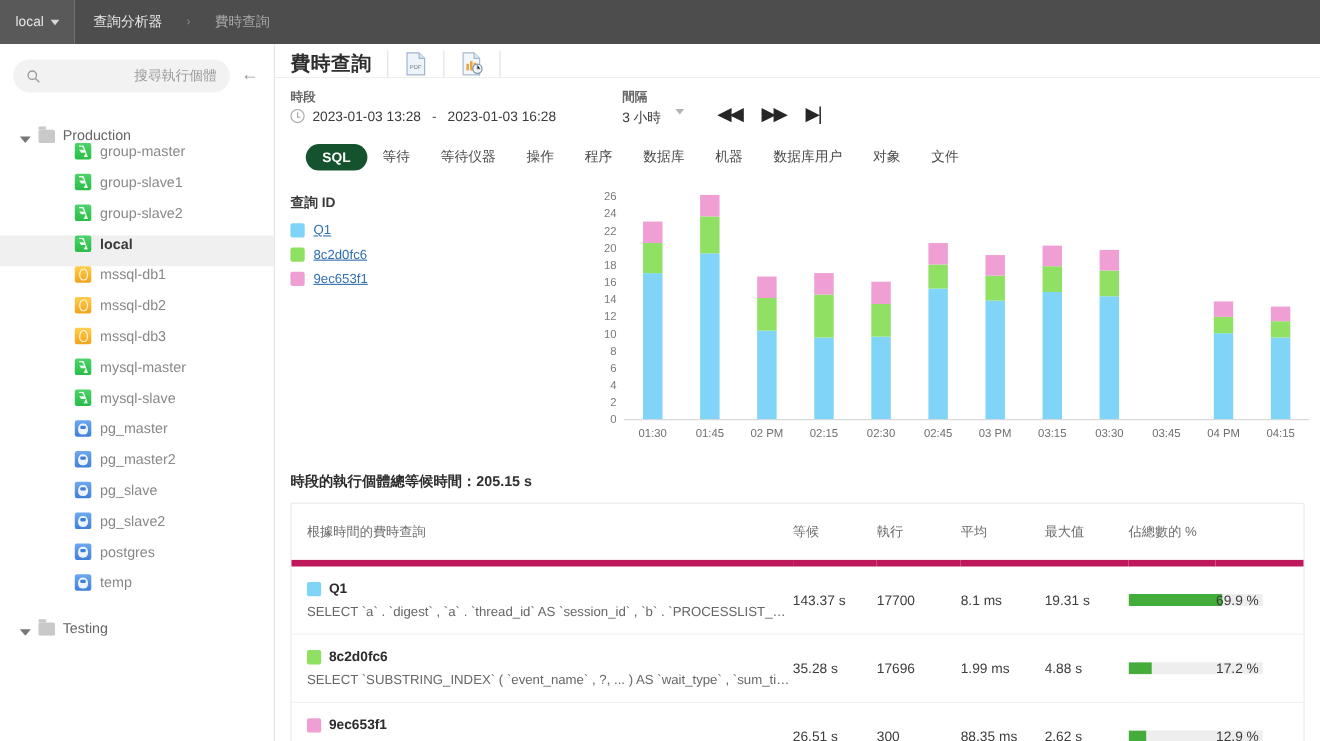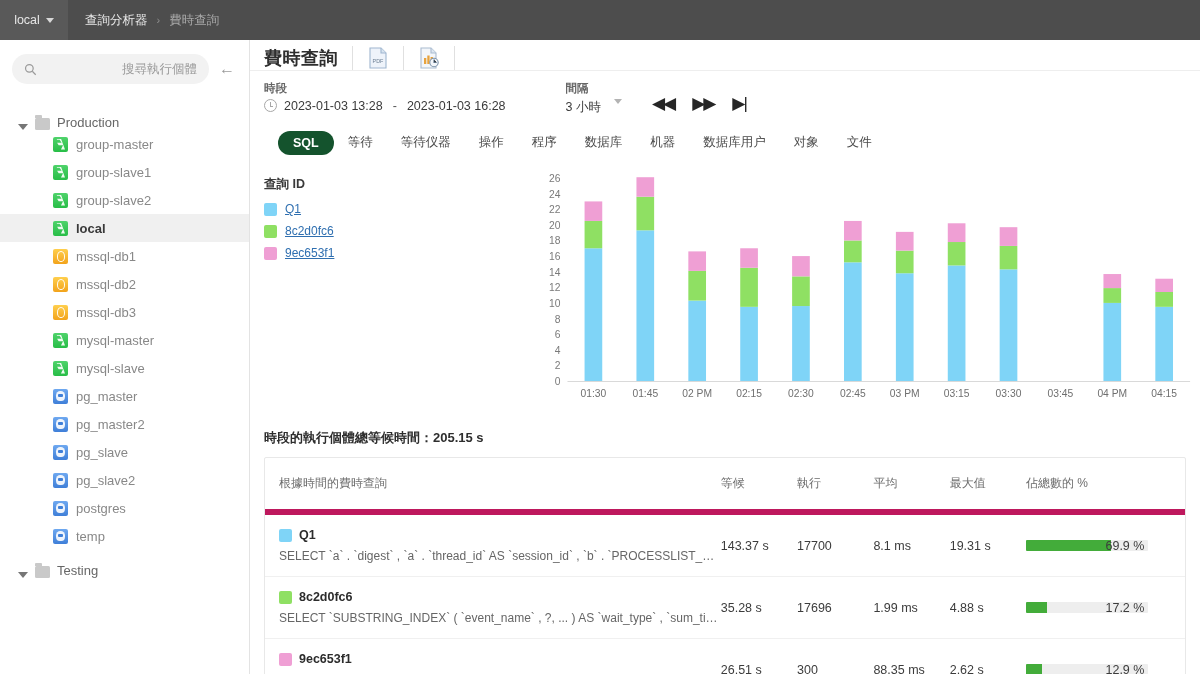--- a/index.html
+++ b/index.html
@@ -19,21 +19,21 @@
     justify-content: center; gap: 6px; color: #e6e6e6; font-size: 12.5px;
     cursor: pointer;
   }
   .caret-down {
     width: 0; height: 0; border-left: 4.5px solid transparent;
     border-right: 4.5px solid transparent; border-top: 5px solid #d8d8d8;
     display: inline-block;
   }
   .topbar-right {
     flex: 1; background: #4d4d4d; display: flex; align-items: center;
-    padding-left: 17px; gap: 9px; font-size: 12.5px;
+    padding-left: 17px; gap: 22px; font-size: 12.5px;
   }
   .crumb-active { color: #e9e9e9; cursor: pointer; }
   .crumb-sep { color: #8e8e8e; font-size: 11px; }
   .crumb-current { color: #a8a8a8; }
 
   
   .body-split { flex: 1; display: flex; min-height: 0; }
 
   
   .sidebar {
@@ -60,22 +60,22 @@
     border-right: 5px solid transparent; border-top: 6px solid #767676;
   }
   .folder-ic {
     width: 15px; height: 12px; background: #c9c9c9; border-radius: 1.5px; position: relative;
   }
   .folder-ic::before {
     content: ""; position: absolute; top: -3px; left: 0; width: 7px; height: 3px;
     background: #c9c9c9; border-radius: 1px 1px 0 0;
   }
   .tree-item {
-    display: flex; align-items: center; gap: 8px; height: 28px;
-    padding-left: 53px; color: #888; cursor: pointer;
+    display: flex; align-items: flex-start; gap: 8px; height: 28px;
+    padding-left: 68px; color: #888; cursor: pointer;
   }
   .tree-item.selected { background: #f0f0f0; color: #3a3a3a; font-weight: bold; }
   .db-ic { width: 15px; height: 15px; border-radius: 2px; flex: 0 0 15px; position: relative; overflow: hidden; }
   .db-ic.mysql { background: linear-gradient(#4fd36b, #28bd47); }
   .db-ic.mysql::after {
     content:""; position:absolute; left:3px; top:2px; width:9px; height:11px;
     background:#fff;
     clip-path: polygon(10% 0%, 55% 0%, 100% 100%, 55% 100%, 78% 62%, 30% 62%, 12% 38%, 62% 38%, 40% 12%, 10% 12%);
     opacity:.92;
   }

